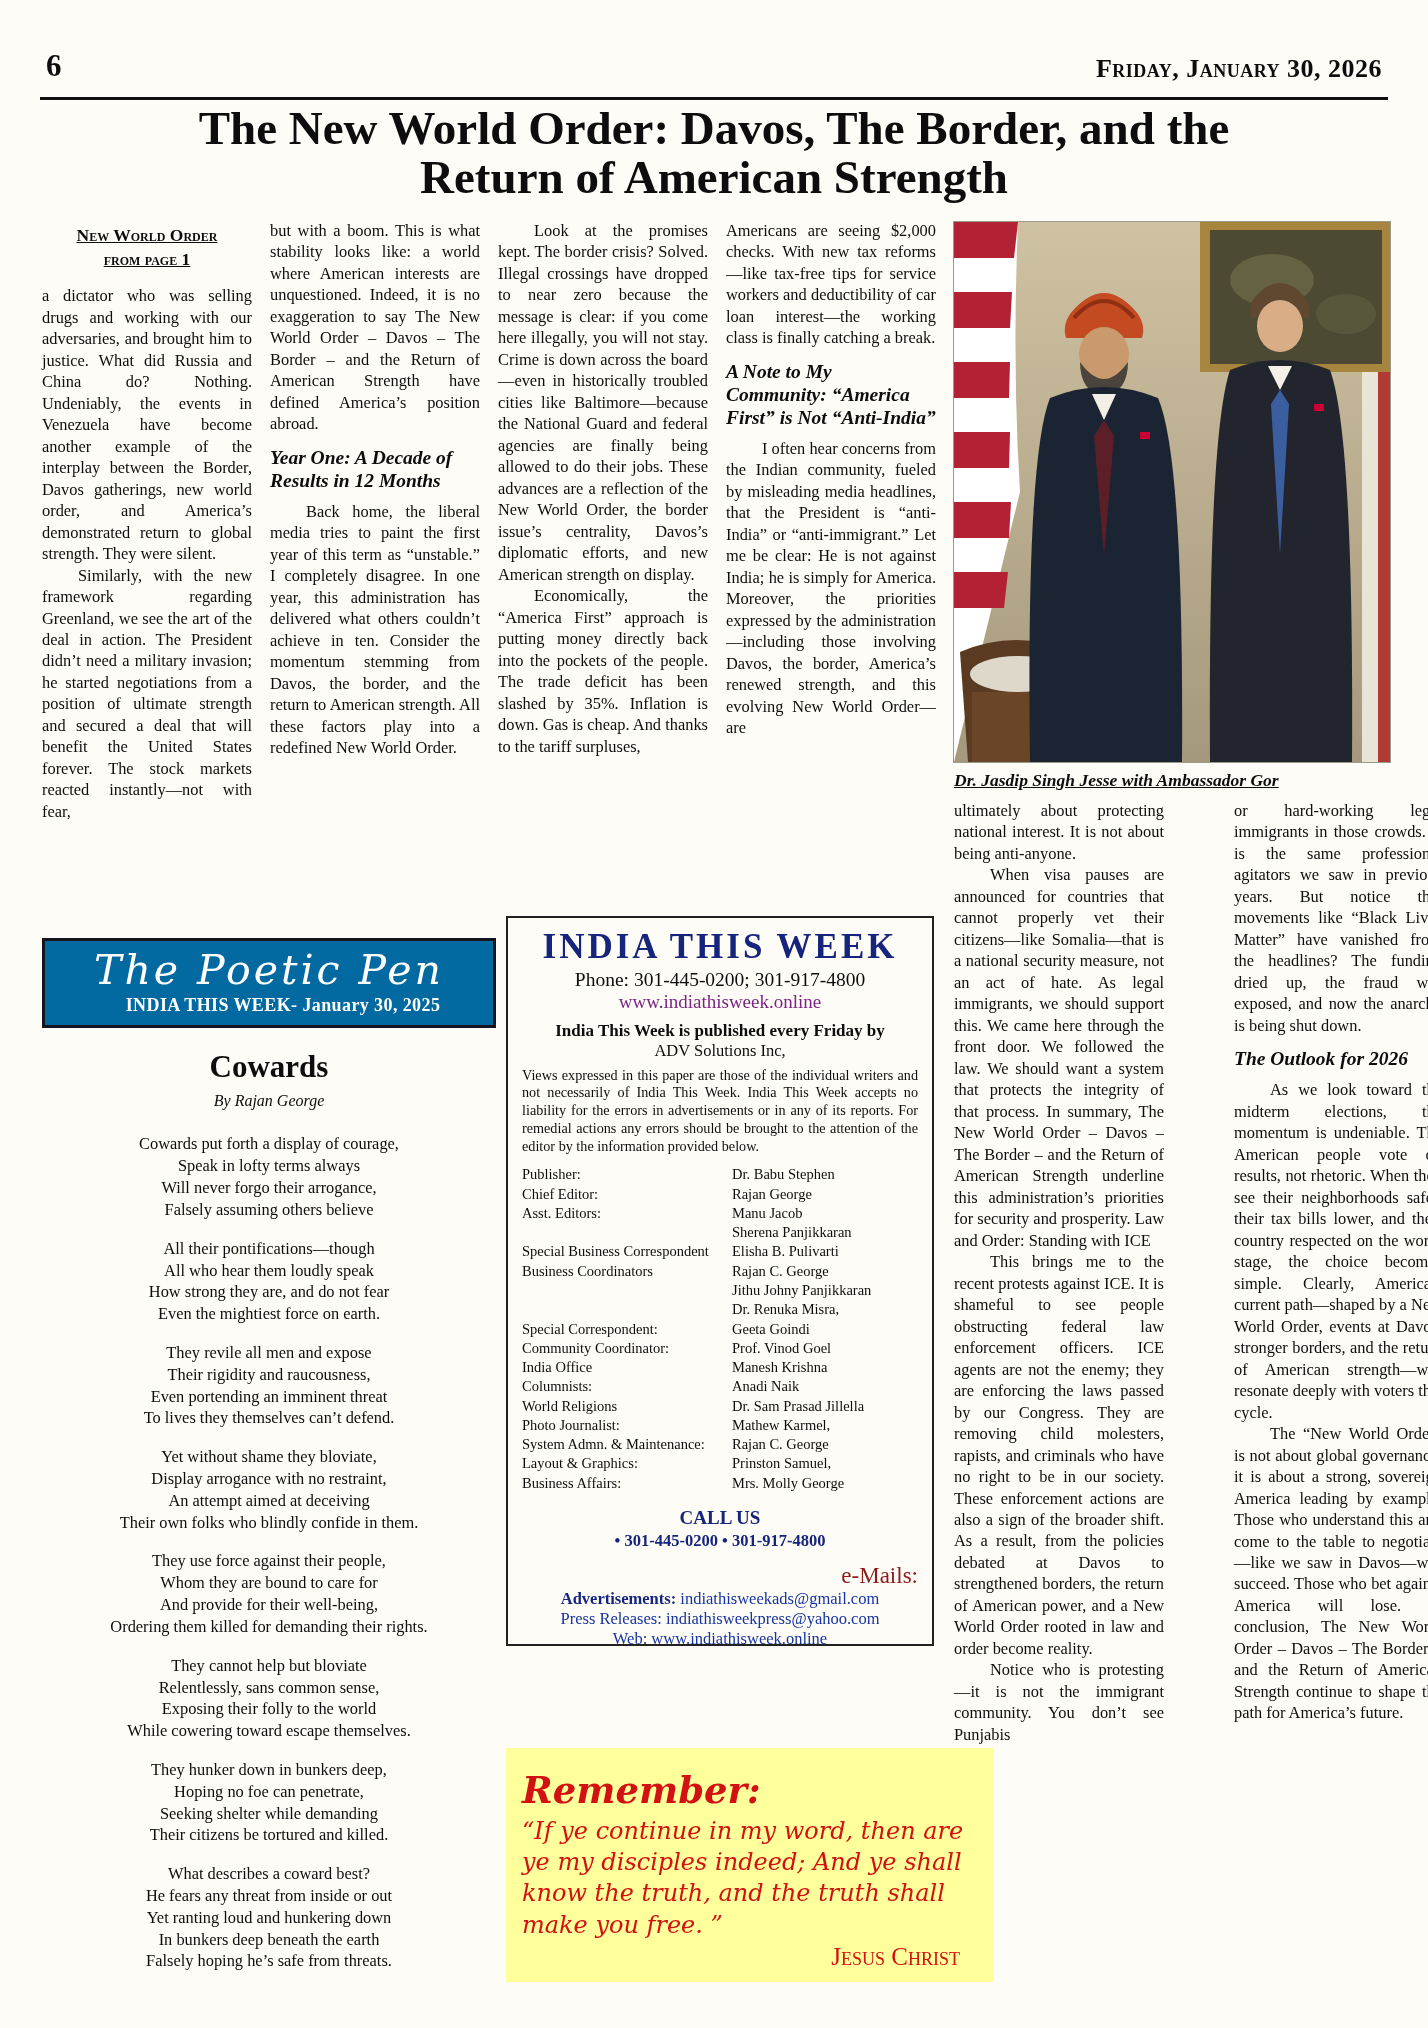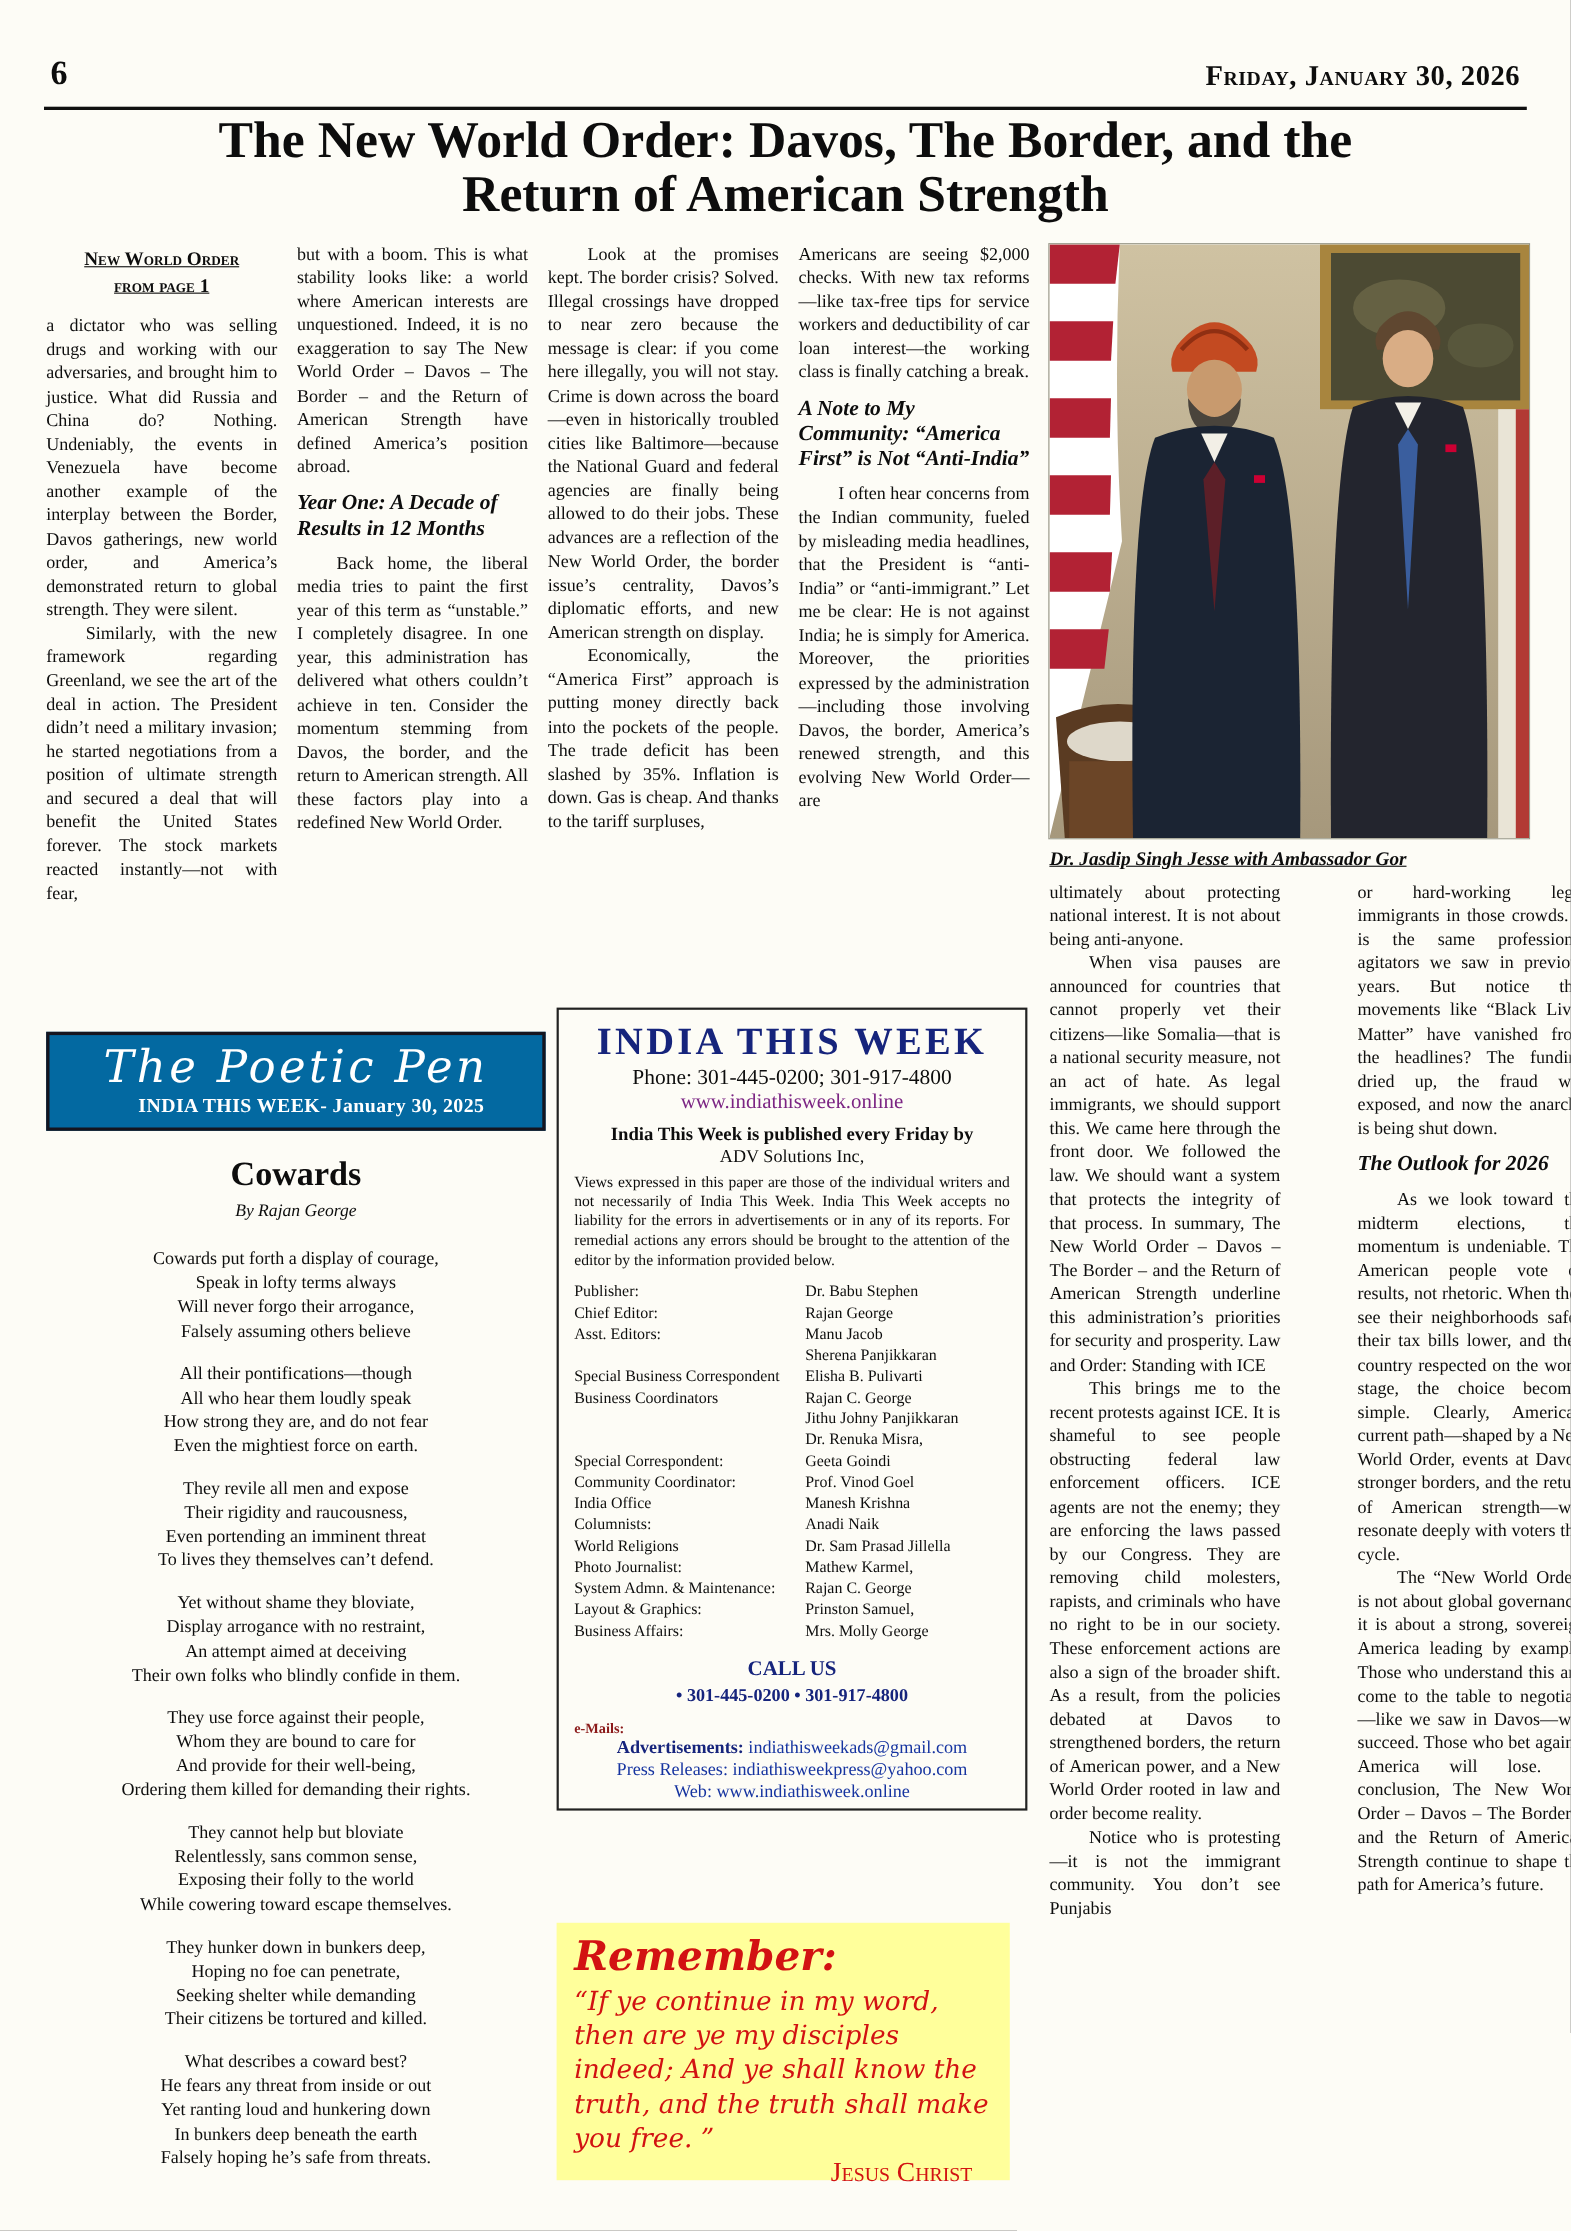--- a/index.html
+++ b/index.html
@@ -56,26 +56,26 @@
               letter-spacing:3px; line-height:1.1; }
   .mh-phone { text-align:center; font-size:19.5px; margin-top:2px; }
   .mh-web { text-align:center; color:#7b2483; font-size:19px; }
   .mh-pub { text-align:center; font-weight:bold; font-size:17px; margin-top:8px; }
   .mh-adv { text-align:center; font-size:16.5px; }
   .mh-disc { font-size:14.2px; text-align:justify; margin-top:6px; line-height:1.25; }
   .mh-staff { margin-top:10px; font-size:14.5px; line-height:1.33; }
   .mh-row { display:grid; grid-template-columns:210px 1fr; }
   .mh-call { text-align:center; font-weight:bold; color:#16247c; font-size:19px; margin-top:14px; }
   .mh-callnum { text-align:center; color:#16247c; font-weight:bold; font-size:16.5px; margin-top:2px; }
-  .mh-em-h { text-align:left; font-weight:bold; color:#8b1a1a; font-size:13px; margin-top:12px; }
+  .mh-em-h { text-align:right; font-weight:normal; color:#8b1a1a; font-size:23px; margin-top:12px; }
   .mh-em { text-align:center; font-size:16.5px; color:#1634a0; }
   .mh-em .lbl { font-weight:bold; color:#16247c; }
   
-  .remember { position:absolute; left:506px; top:1748px; width:412px; height:234px;
-              background:#ffff9b; padding:8px 16px; z-index:2; }
+  .remember { position:absolute; left:506px; top:1748px; width:488px; height:234px;
+              background:#ffff9b; padding:20px 16px; z-index:2; }
   .rem-title { color:#d21212; font-weight:bold; font-style:italic; font-size:37px;
                font-family:"DejaVu Serif", serif; }
   .rem-quote { color:#d21212; font-style:italic; font-size:24px; line-height:1.3; margin-top:4px;
                font-family:"DejaVu Serif", serif; }
   .rem-attrib { color:#d21212; text-align:right; font-variant:small-caps; font-size:25px;
                 margin-top:2px; padding-right:18px; }
 </style>
 </head>
 <body>
 

